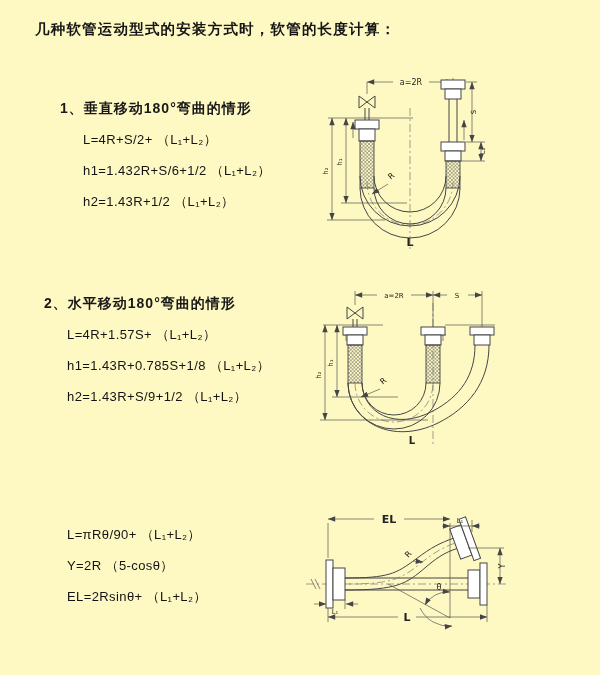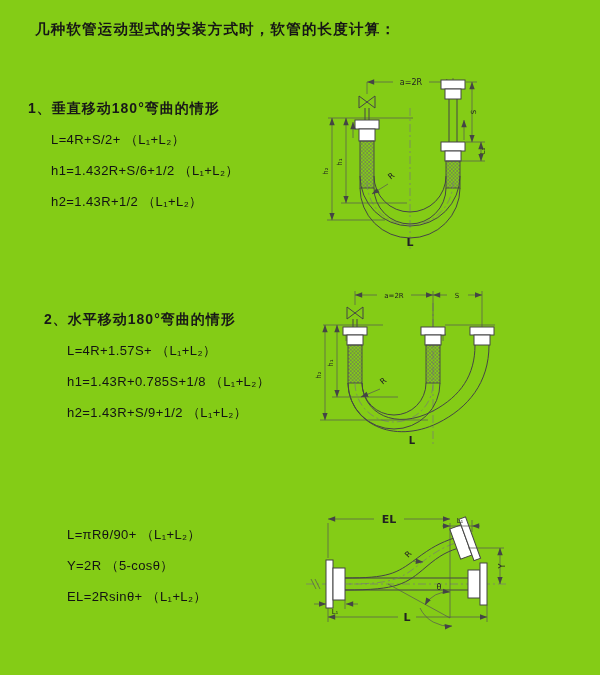--- a/index.html
+++ b/index.html
@@ -1,16 +1,16 @@
 <!DOCTYPE html>
 <html><head>
 <meta charset="utf-8">
 <style>
   html,body{margin:0;padding:0;background:#ffffff;}
-  .page{position:relative;width:600px;height:675px;background:#84cc16;overflow:hidden;
+  .page{position:relative;width:600px;height:675px;background:#fef9c3;overflow:hidden;
         font-family:"Liberation Sans","DejaVu Sans",sans-serif;color:#1c1c1c;}
   .title{position:absolute;left:35px;top:20px;font-size:14.5px;font-weight:700;
          letter-spacing:1.2px;color:#161616;}
   .sec{position:absolute;}
   .sec-heading{font-size:14px;font-weight:700;letter-spacing:1px;color:#181818;}
   .formula{margin:13px 0 0 23px;font-size:13px;letter-spacing:0.4px;color:#131313;
            font-family:"Liberation Sans","DejaVu Sans",sans-serif;}
   svg{position:absolute;overflow:visible;}
   svg text{font-family:"DejaVu Sans","Liberation Sans",sans-serif;fill:#222;}
   .ln{stroke:#454545;stroke-width:1;fill:none;}
@@ -21,28 +21,28 @@
   .dts{font-size:7px;}
   .dbig{font-size:11px;font-weight:600;}
 </style>
 </head>
 <body>
 
 <div class="page">
 
   <div class="title">几种软管运动型式的安装方式时，软管的长度计算：</div>
 
-  <div class="sec" style="left:28px;top:100px;">
+  <div class="sec" style="left:60px;top:100px;">
     <div class="sec-heading">1、垂直移动180°弯曲的情形</div>
     <div class="formula">L=4R+S/2+ （L₁+L₂）</div>
     <div class="formula">h1=1.432R+S/6+1/2 （L₁+L₂）</div>
     <div class="formula">h2=1.43R+1/2 （L₁+L₂）</div>
   </div>
 
-  <div class="sec" style="left:44px;top:311px;">
+  <div class="sec" style="left:44px;top:295px;">
     <div class="sec-heading">2、水平移动180°弯曲的情形</div>
     <div class="formula">L=4R+1.57S+ （L₁+L₂）</div>
     <div class="formula">h1=1.43R+0.785S+1/8 （L₁+L₂）</div>
     <div class="formula">h2=1.43R+S/9+1/2 （L₁+L₂）</div>
   </div>
 
   <div class="sec" style="left:44px;top:513px;">
     <div class="formula">L=πRθ/90+ （L₁+L₂）</div>
     <div class="formula">Y=2R （5-cosθ）</div>
     <div class="formula">EL=2Rsinθ+ （L₁+L₂）</div>

